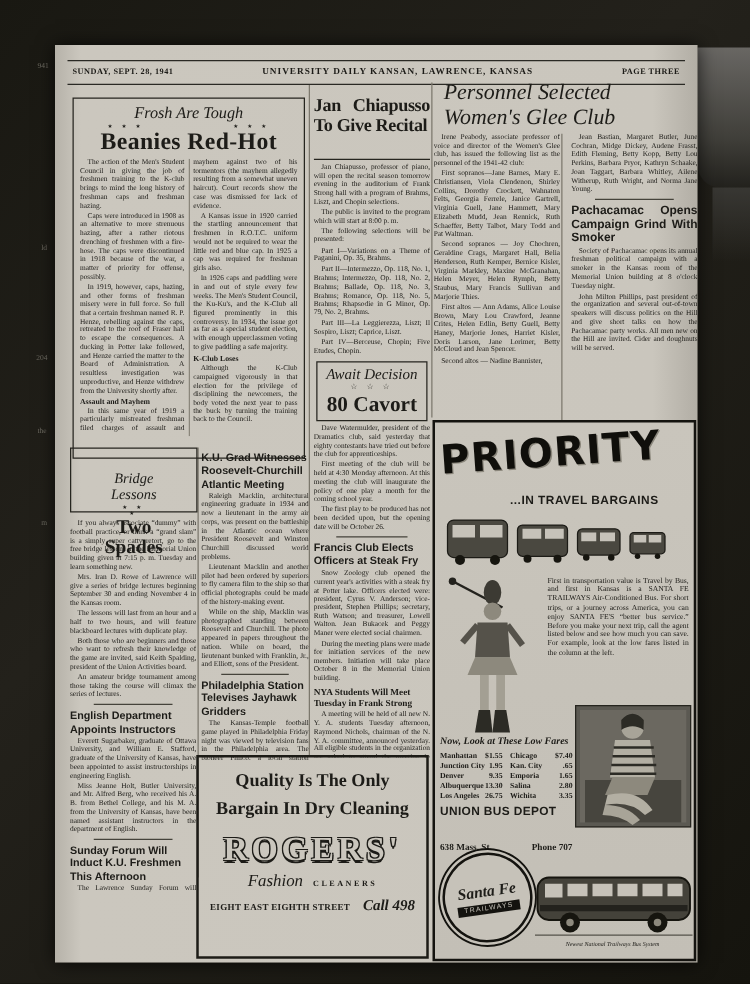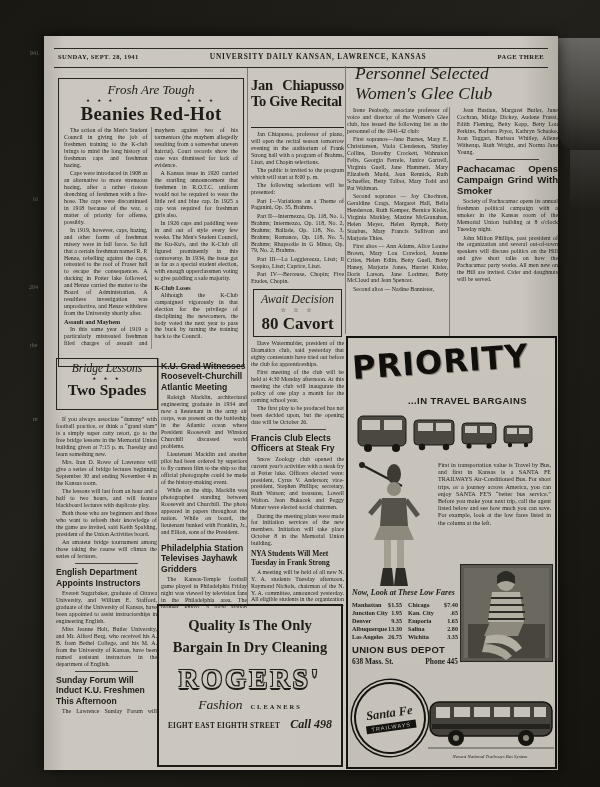--- a/index.html
+++ b/index.html
@@ -32,21 +32,21 @@
   .div-rule{width:62%;margin:3px auto;border-top:1px solid #45433b;}
 
   .nbox{border:1.5px solid #26251f;}
   .frosh{position:absolute;left:14px;top:42px;width:186px;height:289px;padding:4px 5px;box-sizing:border-box;overflow:hidden;}
   .kick{font-style:italic;font-size:13px;text-align:center;line-height:1.1;}
   .starline{display:flex;justify-content:space-between;padding:0 22px;font-size:4.5px;letter-spacing:3px;margin:1px 0;}
   .starline.center{justify-content:center;}
   .bighead{font-size:19px;font-weight:bold;text-align:center;letter-spacing:.3px;line-height:1.05;margin-bottom:3px;}
   .frosh-body{column-count:2;column-gap:7px;column-rule:1px solid #8a867b;height:222px;overflow:hidden;}
 
-  .bridgebox{position:absolute;left:12px;top:322px;width:102px;height:52px;padding:3px;box-sizing:border-box;text-align:center;}
+  .bridgebox{position:absolute;left:12px;top:322px;width:102px;height:52px;padding:18px;box-sizing:border-box;text-align:center;}
   .bridgebox .kick{font-size:11.5px;}
   .bridgebox .head2{font-size:15.5px;font-weight:bold;line-height:1;}
   .colflow1{position:absolute;left:12px;top:380px;width:101px;height:298px;overflow:hidden;}
   .colflow2{position:absolute;left:117px;top:322px;width:86px;height:250px;overflow:hidden;}
   .colflow3{position:absolute;left:207px;top:30px;width:93px;height:540px;overflow:hidden;}
 
   .chia-head{font-size:14.5px;font-weight:bold;line-height:1.1;letter-spacing:-.3px;border-bottom:1px solid #26251f;padding-bottom:17px;margin-bottom:3px;}
   .cavbox{border:1.5px solid #26251f;text-align:center;padding:3px 2px;margin:4px 2px 3px;}
   .cavbox .kick{font-size:12px;}
   .cavbox .head2{font-size:17px;font-weight:bold;line-height:1.05;}
@@ -65,21 +65,21 @@
   .pr-buses{position:absolute;top:72px;left:4px;}
   .pr-major{position:absolute;top:118px;left:2px;}
   .pr-text{position:absolute;top:124px;left:90px;width:113px;font-size:6.1px;line-height:1.18;text-align:justify;}
   .pr-fares-title{position:absolute;top:250px;left:4px;width:130px;font-style:italic;font-weight:bold;font-size:8px;white-space:nowrap;}
   .pr-fares{position:absolute;top:263px;left:4px;width:106px;display:flex;gap:6px;}
   .fcol{width:50px;}
   .fare-row{display:flex;justify-content:space-between;font-size:6.2px;font-weight:bold;line-height:1.28;}
   .pr-photo{position:absolute;top:226px;left:112px;}
   .pr-depot{position:absolute;top:306px;left:4px;width:106px;}
   .pr-depot .d1{font-family:"Liberation Sans",sans-serif;font-weight:bold;font-size:9.5px;letter-spacing:.3px;white-space:nowrap;}
-  .pr-depot .d2{display:flex;justify-content:space-between;font-weight:bold;font-size:7.4px;margin-top:2px;}
+  .pr-depot .d2{display:flex;justify-content:space-between;font-weight:bold;font-size:7.4px;margin-top:18px;}
   .pr-logo{position:absolute;top:344px;left:6px;width:68px;height:68px;border:2px solid #14130f;border-radius:50%;background:#c6c2b9;
            box-shadow:0 0 0 2px #c6c2b9,0 0 0 3.5px #14130f;transform:rotate(-8deg);
            display:flex;flex-direction:column;align-items:center;justify-content:center;gap:2px;}
   .pr-logo .l1{font-style:italic;font-weight:bold;font-size:12.5px;}
   .pr-logo .l2{background:#14130f;color:#c6c2b9;font-family:"Liberation Sans",sans-serif;font-size:5.5px;letter-spacing:1px;padding:1px 5px;}
   .pr-bus{position:absolute;top:352px;left:78px;}
   .pr-caption{position:absolute;top:416px;left:76px;width:132px;font-size:4.8px;font-style:italic;text-align:center;}
 
   .rogers{position:absolute;left:113px;top:568px;width:186px;height:163px;border:2px solid #1c1b16;box-sizing:border-box;padding:8px 9px 5px;text-align:center;}
   .rog-q{font-size:14.5px;font-weight:bold;line-height:1.55;}
@@ -359,21 +359,21 @@
         </g>
         <path d="M30 58 L64 58 L58 72 L24 72 Z" fill="#8d897d"></path>
         <path d="M26 72 Q50 66 62 84 L56 88 Q44 76 24 80 Z" fill="#b3afa3"></path>
         <path d="M24 80 Q42 80 52 92 L46 96 Q36 88 22 88 Z" fill="#a8a498"></path>
       </svg>
 
       <div class="pr-depot">
         <div class="d1">UNION BUS DEPOT</div>
         <div class="d2">
           <span>638 Mass. St.</span>
-          <span>Phone 445</span>
+          <span>Phone 707</span>
         </div>
       </div>
 
       <div class="pr-logo">
         <span class="l1">Santa Fe</span>
         <span class="l2">TRAILWAYS</span>
       </div>
 
       <svg class="pr-bus" width="130" height="62" viewBox="0 0 130 62">
         <rect x="4" y="12" width="122" height="34" rx="9" fill="#44423a" stroke="#16150f" stroke-width="1.5"></rect>

